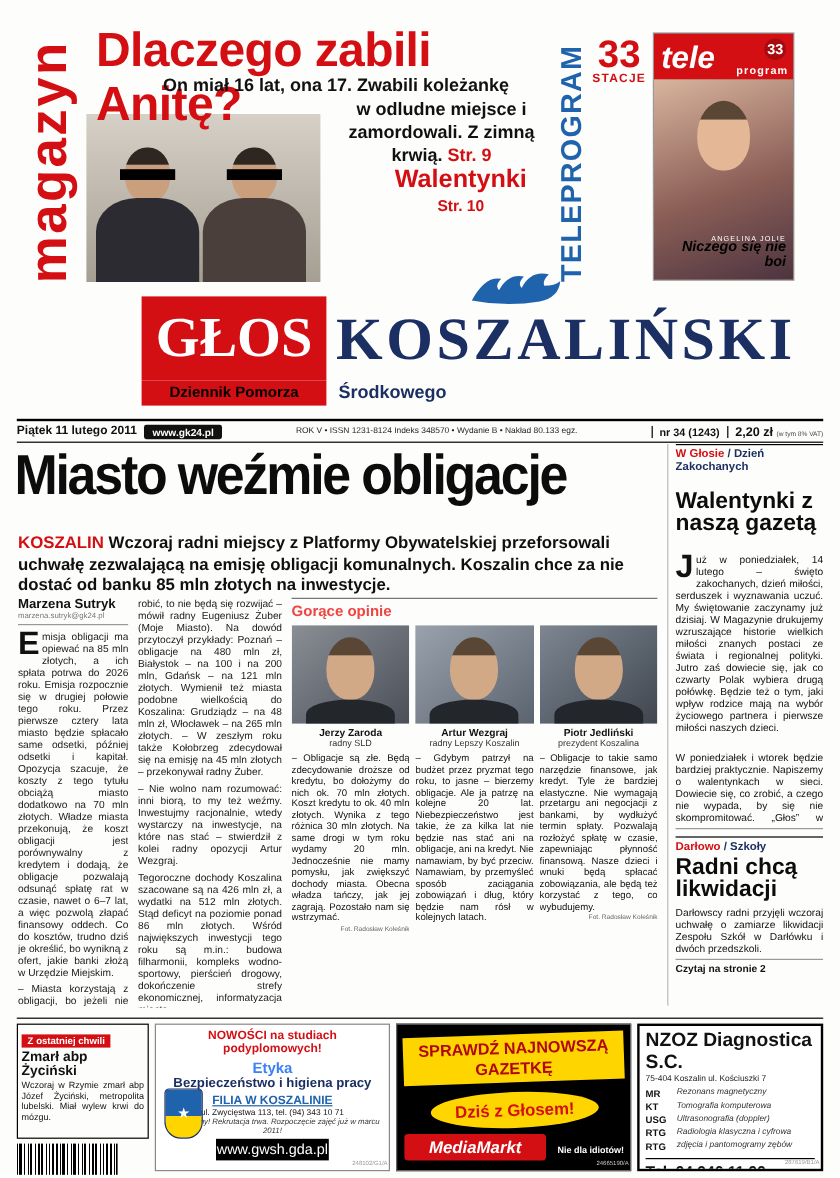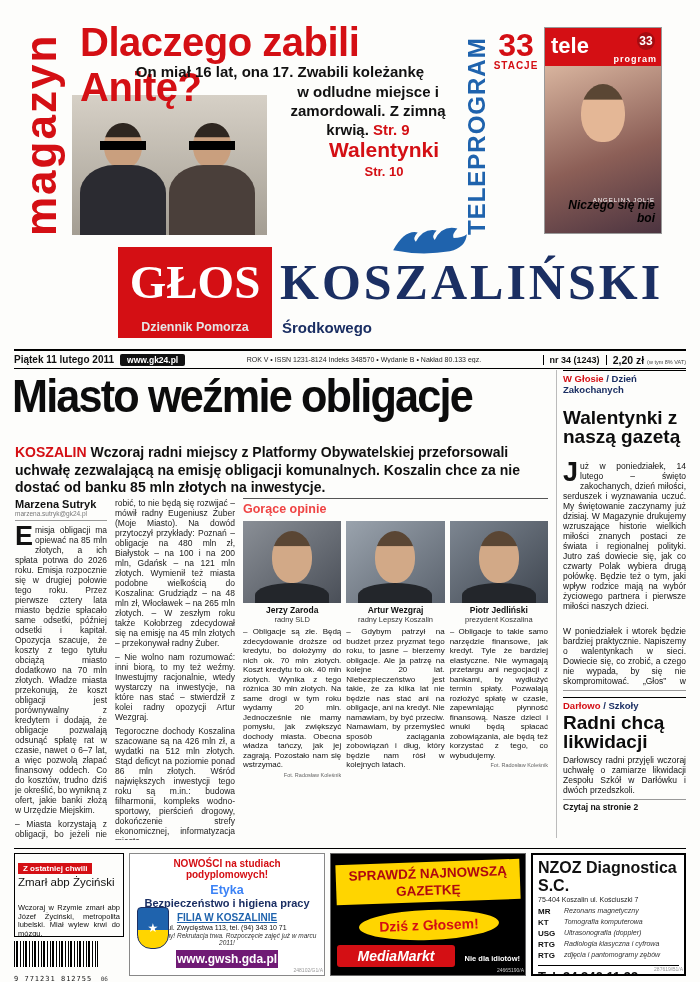--- a/index.html
+++ b/index.html
@@ -26,32 +26,32 @@
   .walentynki{left:298px;top:138px;width:172px;text-align:center;}
   .w-title{font-size:21px;font-weight:bold;color:#d40f14;margin-bottom:2px;}
   .w-text{font-size:12.5px;font-weight:bold;line-height:15px;}
   .w-page{font-size:13px;font-weight:bold;color:#d40f14;margin-top:2px;}
   .teleprogram{left:463px;top:25px;height:210px;font-size:24px;font-weight:bold;color:#1f63ad;letter-spacing:1px;}
   .stations{left:492px;top:30px;width:48px;text-align:center;color:#d40f14;}
   .st-num{font-size:32px;font-weight:bold;line-height:30px;}
   .st-lbl{font-size:10px;font-weight:bold;letter-spacing:1px;}
   .tele-cover{left:545px;top:28px;width:116px;height:205px;background:#8c5f57;box-shadow:0 0 0 1px #999;overflow:hidden;}
   .tc-head{position:absolute;top:0;left:0;right:0;height:38px;background:#d40f14;color:#fff;}
-  .tc-brand{font-size:22px;font-weight:bold;position:absolute;left:6px;top:5px;}
+  .tc-brand{font-size:26px;font-weight:bold;font-style:italic;position:absolute;left:6px;top:5px;}
   .tc-badge{position:absolute;right:6px;top:4px;font-size:12px;font-weight:bold;background:#a50b10;border-radius:50%;width:18px;height:18px;line-height:18px;text-align:center;}
   .tc-brand2{position:absolute;right:4px;bottom:2px;font-size:9px;font-weight:bold;letter-spacing:1px;}
   .tc-photo{position:absolute;top:38px;left:0;right:0;bottom:0;background:linear-gradient(160deg,#d8b49e,#8c5f57 55%,#4c3440);}
   .tc-face{position:absolute;left:50%;top:18px;transform:translateX(-50%);width:44px;height:58px;border-radius:50% 50% 46% 46%;background:linear-gradient(#5a4634 26%,#e4b796 28%);}
   .tc-name{position:absolute;bottom:30px;left:6px;right:6px;color:#fff;font-size:6px;letter-spacing:1px;text-align:right;}
   .tc-quote{position:absolute;bottom:8px;left:6px;right:6px;color:#000000;font-size:12px;font-weight:bold;font-style:italic;text-align:right;line-height:13px;}
   
   .glos-box{left:118px;top:247px;width:154px;height:70px;background:#d40f14;color:#fff;text-align:center;
             font-family:"Liberation Serif",serif;font-weight:bold;font-size:47px;line-height:70px;}
   .koszalinski{left:280px;top:252px;font-family:"Liberation Serif",serif;font-weight:bold;font-size:50px;color:#1b2f63;letter-spacing:3px;line-height:60px;}
-  .tagline-red{left:118px;top:317px;width:154px;height:21px;background:#d40f14;color:#e5e5e5;font-size:12.5px;font-weight:bold;text-align:center;line-height:21px;}
+  .tagline-red{left:118px;top:317px;width:154px;height:21px;background:#d40f14;color:#000000;font-size:12.5px;font-weight:bold;text-align:center;line-height:21px;}
   .tagline-navy{left:282px;top:319px;font-size:15px;font-weight:bold;color:#1b2f63;}
   .swan{left:386px;top:222px;width:88px;height:34px;}
   
   .dateline{left:14px;top:349px;width:672px;height:17px;border-top:2px solid #000;border-bottom:1px solid #000;
             display:flex;align-items:center;gap:6px;font-size:9px;}
   .dl-date{font-weight:bold;font-size:10px;white-space:nowrap;}
   .dl-url{background:#111;color:#fff;font-weight:bold;font-size:8.5px;padding:1px 7px;border-radius:2px;white-space:nowrap;}
   .dl-info{flex:1;text-align:center;font-size:7px;color:#222;white-space:nowrap;overflow:hidden;}
   .dl-issue{border-left:1px solid #000;border-right:1px solid #000;padding:0 6px;font-weight:bold;font-size:9px;white-space:nowrap;}
   .dl-price{font-weight:bold;font-size:10.5px;white-space:nowrap;}
@@ -88,39 +88,39 @@
   .rc-h2{font-size:19px;font-weight:bold;line-height:19px;margin:0 0 4px 0;color:#0c0c0c;}
   .rc-body{font-size:8.5px;line-height:10px;text-align:justify;margin:0 0 4px 0;}
   .signoff{font-size:8.5px;font-weight:bold;text-align:right;margin:0 0 6px 0;}
   .rc-div{border-top:1px solid #999;margin:4px 0 6px 0;}
   .readmore{font-size:8.5px;font-weight:bold;border-top:1px solid #999;padding-top:2px;margin-top:4px;}
   .story1{height:316px;overflow:hidden;display:flex;flex-direction:column;gap:11px;}
   .story1 .signoff{margin-top:auto;}
   
   .bottom{left:14px;top:848px;width:672px;height:128px;border-top:1px solid #000;padding-top:4px;box-sizing:border-box;display:flex;gap:5px;}
   .lastnews{width:110px;flex:none;display:flex;flex-direction:column;}
-  .ln-box{border:1px solid #000;padding:3px;flex:none;height:84px;overflow:hidden;box-sizing:border-box;}
+  .ln-box{border:1px solid #000;padding:3px;flex:none;height:96px;overflow:hidden;box-sizing:border-box;}
   .ln-label{display:inline-block;background:#d40f14;color:#fff;font-size:8px;font-weight:bold;padding:1px 5px;margin-bottom:2px;}
-  .ln-head{font-size:11.5px;font-weight:normal;line-height:12px;margin-bottom:16px;}
+  .ln-head{font-size:11.5px;font-weight:bold;line-height:12px;margin-bottom:2px;}
   .ln-body{font-size:7.5px;line-height:8.5px;text-align:justify;margin:0;}
   .barcode-wrap{margin-top:4px;text-align:left;}
   .barcode{height:26px;width:84px;background:repeating-linear-gradient(90deg,#000 0,#000 1px,#fff 1px,#fff 2px,#000 2px,#000 4px,#fff 4px,#fff 6px,#000 6px,#000 7px,#fff 7px,#fff 9px);}
   .barcode-num{font-family:"DejaVu Sans Mono",monospace;font-size:7px;letter-spacing:1px;}
   .barcode-addon{font-family:"DejaVu Sans Mono",monospace;font-size:6px;color:#333;margin-left:4px;}
   .ad{position:relative;box-sizing:border-box;overflow:hidden;}
   .ad-code{position:absolute;right:1px;bottom:2px;font-size:5px;color:#999;}
   
   .ad-gwsh{width:196px;flex:none;border:1px solid #888;background:#fff;padding:4px 4px 4px 4px;text-align:center;}
   .gw-line1{color:#d40f14;font-weight:bold;font-size:10px;line-height:11px;}
   .gw-item1{font-weight:bold;font-size:12.5px;color:#3b82f6;margin-top:3px;}
   .gw-item2{font-weight:bold;font-size:11px;color:#1b2f63;margin-bottom:3px;}
   .gw-branch{color:#1f63ad;font-weight:bold;font-size:10px;text-decoration:underline;}
   .gw-addr{font-size:7px;margin:1px 0;}
   .gw-note{font-size:6.5px;font-style:italic;color:#333;margin:1px 0 3px 0;}
-  .gw-url{display:inline-block;background:#701a75;color:#fff;font-weight:bold;font-size:12px;padding:2px 1px;}
+  .gw-url{display:inline-block;background:#000000;color:#fff;font-weight:normal;font-size:12px;padding:2px 1px;}
   .crest{position:absolute;left:7px;bottom:26px;width:30px;height:40px;border:1px solid #1b2f63;border-radius:4px 4px 14px 14px;
          background:linear-gradient(#1f63ad 55%,#ffd500 55%);color:#fff;font-size:12px;line-height:40px;text-align:center;}
   
   .ad-mm{width:196px;flex:none;background:#000;border:1px solid #666;}
   .mm-banner{position:absolute;top:8px;left:5px;right:5px;height:40px;background:#ffd500;transform:rotate(-2deg);
              text-align:center;color:#b00810;font-weight:bold;font-size:13.5px;line-height:17px;padding-top:3px;box-sizing:border-box;}
   .mm-oval{position:absolute;top:56px;left:28px;width:140px;height:30px;background:#ffd500;border-radius:50%;transform:rotate(-2deg);
            text-align:center;color:#d40f14;font-weight:bold;font-size:14px;line-height:30px;}
   .mm-brand{position:absolute;left:6px;bottom:8px;width:118px;height:22px;background:#d40f14;border-radius:3px;color:#fff;
             font-weight:bold;font-style:italic;font-size:14px;text-align:center;line-height:22px;}

